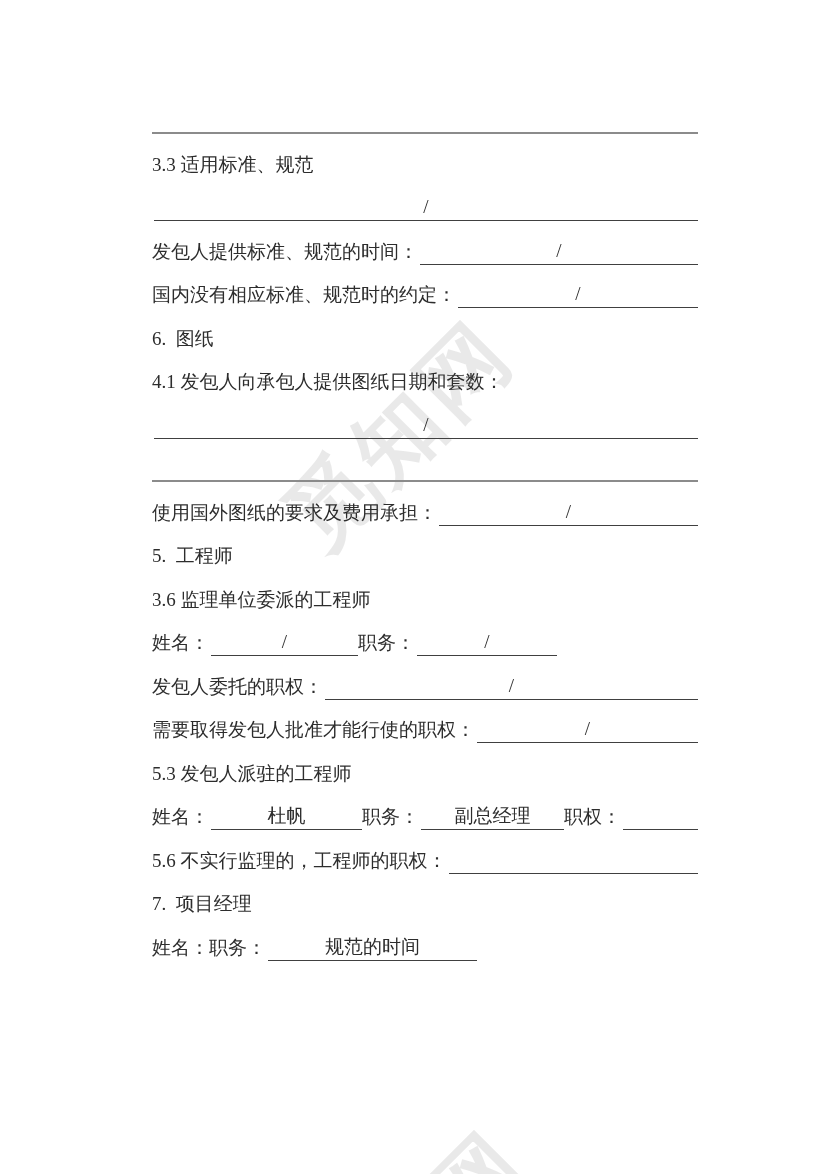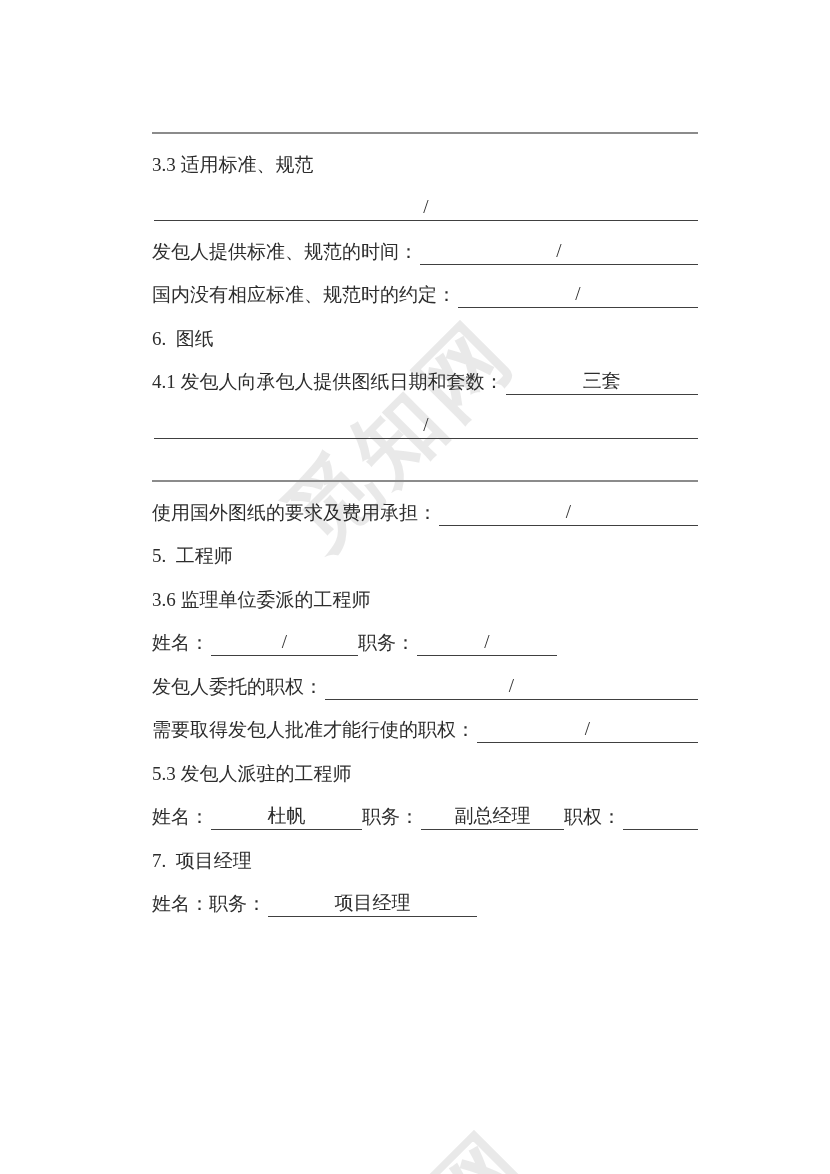--- a/index.html
+++ b/index.html
@@ -100,21 +100,20 @@
         <span class="label">国内没有相应标准、规范时的约定：</span>
         <span class="blank grow"><span class="val">/</span></span>
       </div>
 
     <div class="row">
         <span class="label">6.  图纸</span>
       </div>
 
     <div class="row">
         <span class="label">4.1 发包人向承包人提供图纸日期和套数：</span>
-        <span class="blank grow"><span class="val">三套</span></span>
       </div>
 
     <div class="row">
         <span class="blank grow"><span class="val">/</span></span>
       </div>
 
     <div class="row">
         <span class="rule-line"></span>
       </div>
 
@@ -155,26 +154,30 @@
 
     <div class="row">
         <span class="label">姓名：</span>
         <span class="blank w151"><span class="val">杜帆</span></span>
         <span class="label">职务：</span>
         <span class="blank w143"><span class="val">副总经理</span></span>
         <span class="label">职权：</span>
         <span class="blank grow"><span class="val"></span></span>
       </div>
 
+    <div class="row">
+        <span class="label">5.6 不实行监理的，工程师的职权：</span>
+        <span class="blank grow"><span class="val"></span></span>
+      </div>
 
     <div class="row">
         <span class="label">7.  项目经理</span>
       </div>
 
     <div class="row">
         <span class="label">姓名：</span>
         <span class="label">职务：</span>
-        <span class="blank w209"><span class="val">项目经理</span></span>
+        <span class="blank w209"><span class="val">规范的时间</span></span>
       </div>
 
 
   </div>
 </div>
 
 </body></html>

